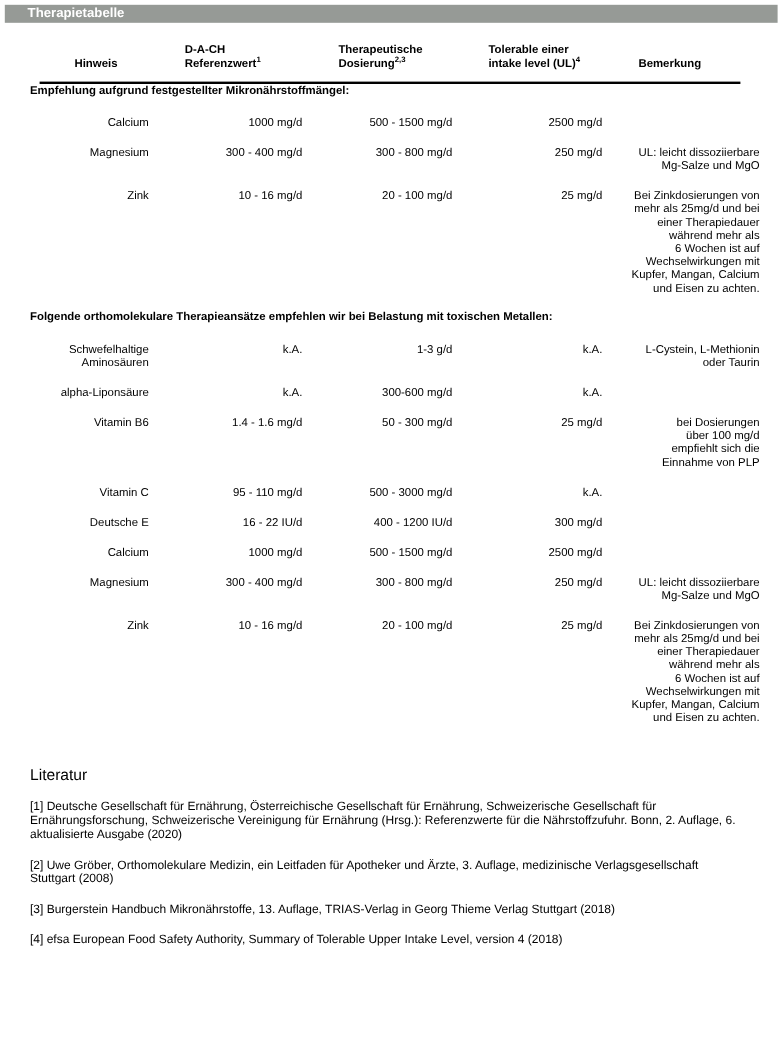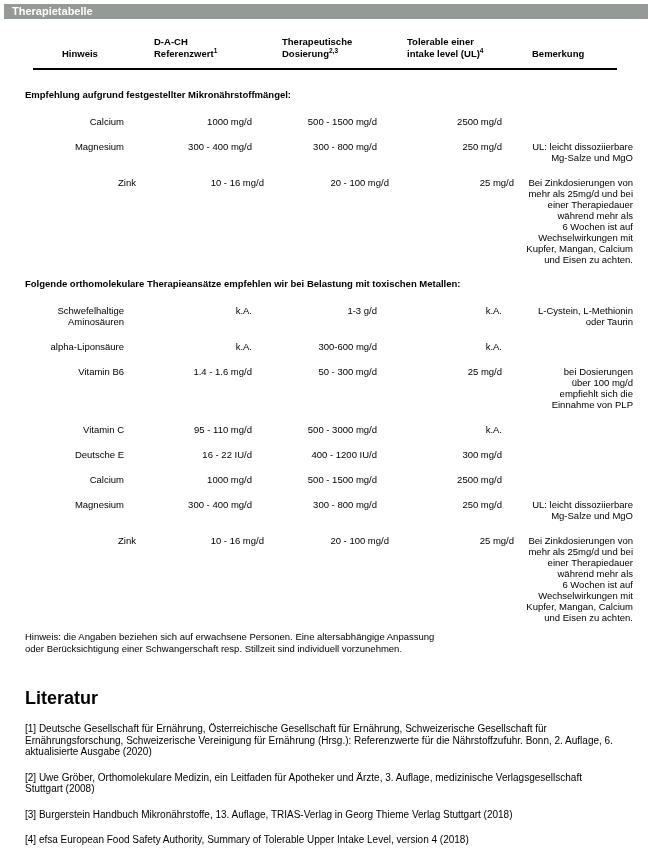--- a/index.html
+++ b/index.html
@@ -15,21 +15,21 @@
     color: #000000;
   }
   .title-bar {
     margin: 4px 1px 0 4px;
     height: 15px;
     line-height: 15px;
     background: #969a96;
     color: #ffffff;
     font-size: 11px;
     font-weight: bold;
-    padding-left: 8px;
+    padding-left: 19px;
   }
   .content {
     padding: 0 10px 0 25px;
   }
   .thead {
     margin-top: 17px;
     margin-left: 8px;
     display: grid;
     grid-template-columns: 97px 128px 125px 125px 1fr;
     align-items: end;
@@ -41,49 +41,48 @@
   .hcell sup { font-size: 6.5px; vertical-align: super; line-height: 0; }
   .hcell.c-sub { padding-left: 5px; }
   .hrule {
     margin-left: 8px;
     margin-top: 9px;
     width: 584px;
     border-top: 2px solid #000000;
     height: 0;
   }
   .section-heading {
-    margin-top: 19px;
     font-size: 9.5px;
     font-weight: bold;
     line-height: 11px;
   }
   .section-heading.second { margin-top: 13px; }
   .rows { margin-top: 16px; margin-left: 8px; }
   .row {
     display: grid;
     grid-template-columns: 97px 128px 125px 125px 1fr;
     font-size: 9.5px;
     line-height: 11px;
     margin-bottom: 14px;
     align-items: start;
   }
-  .row:last-child { margin-bottom: 0; margin-left: 12px; }
+  .row:last-child { margin-bottom: 0; }
   .cell { white-space: pre-line; padding-right: 6px; text-align: right; }
   .cell.c-sub { padding-left: 5px; }
   .hinweis {
     margin-top: 8px;
     font-size: 9.5px;
     line-height: 11.5px;
     white-space: pre-line;
     max-width: 470px;
   }
   .literatur-heading {
     margin-top: 34px;
-    font-size: 18px;
-    font-weight: bold;
+    font-size: 13px;
+    font-weight: normal;
   }
   .ref {
     margin-top: 14px;
     font-size: 10px;
     line-height: 11.5px;
     white-space: pre-line;
     max-width: 618px;
   }
 </style>
 </head>
@@ -218,22 +217,20 @@
 mehr als 25mg/d und bei
 einer Therapiedauer
 während mehr als
 6 Wochen ist auf
 Wechselwirkungen mit
 Kupfer, Mangan, Calcium
 und Eisen zu achten.</div>
       </div>
     </div>
 
-    <div class="hinweis">Hinweis: die Angaben beziehen sich auf erwachsene Personen. Eine altersabhängige Anpassung
-oder Berücksichtigung einer Schwangerschaft resp. Stillzeit sind individuell vorzunehmen.</div>
 
     <div class="literatur-heading">Literatur</div>
     <div class="ref">[1] Deutsche Gesellschaft für Ernährung, Österreichische Gesellschaft für Ernährung, Schweizerische Gesellschaft für
 Ernährungsforschung, Schweizerische Vereinigung für Ernährung (Hrsg.): Referenzwerte für die Nährstoffzufuhr. Bonn, 2. Auflage, 6.
 aktualisierte Ausgabe (2020)</div>
     <div class="ref">[2] Uwe Gröber, Orthomolekulare Medizin, ein Leitfaden für Apotheker und Ärzte, 3. Auflage, medizinische Verlagsgesellschaft
 Stuttgart (2008)</div>
     <div class="ref">[3] Burgerstein Handbuch Mikronährstoffe, 13. Auflage, TRIAS-Verlag in Georg Thieme Verlag Stuttgart (2018)</div>
     <div class="ref">[4] efsa European Food Safety Authority, Summary of Tolerable Upper Intake Level, version 4  (2018)</div>
 

